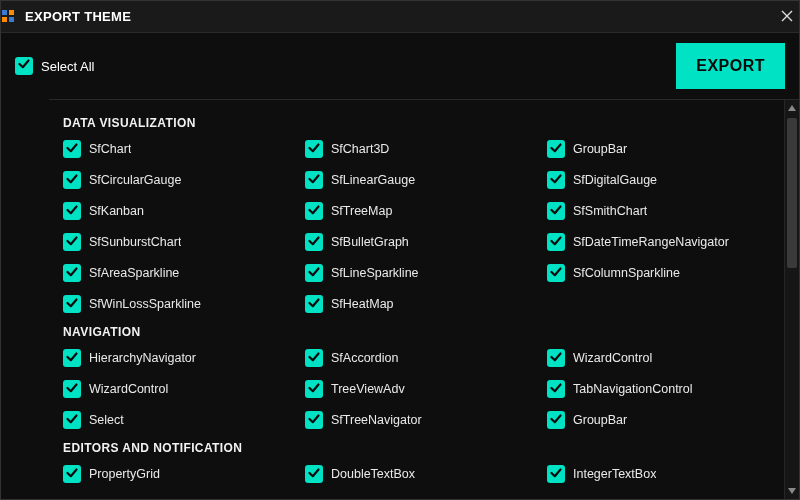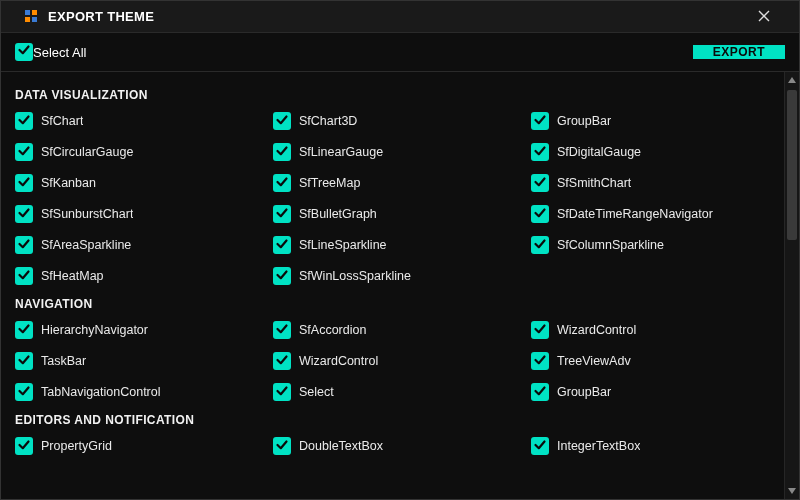--- a/index.html
+++ b/index.html
@@ -1,27 +1,27 @@
 <!DOCTYPE html>
 <html><head>
   <meta charset="utf-8">
   <style>
     * { margin: 0; padding: 0; box-sizing: border-box; }
     body { font-family: 'Segoe UI', Arial, sans-serif; background: #0e0e0e; color: #fff; width: 800px; height: 500px; overflow: hidden; }
     .window { width: 800px; height: 500px; display: flex; flex-direction: column; border: 1px solid #333; }
-    .titlebar { display: flex; align-items: center; height: 32px; background: #1a1a1a; padding: 0 23px; border-bottom: 1px solid #2a2a2a; }
+    .titlebar { display: flex; align-items: center; height: 32px; background: #1a1a1a; padding: 0 0; border-bottom: 1px solid #2a2a2a; }
     .app-icon { width: 16px; height: 16px; margin-right: 8px; }
     .title { font-size: 13px; font-weight: 600; flex: 1; letter-spacing: 0.3px; }
     .close-btn { width: 24px; height: 24px; display: flex; align-items: center; justify-content: center; cursor: pointer; color: #ddd; }
     .toolbar { display: flex; align-items: center; justify-content: space-between; padding: 10px 14px; background: #0e0e0e; }
-    .select-all { display: flex; align-items: center; }
+    .select-all { display: flex; align-items: center; gap: 8px; }
     .checkbox { width: 18px; height: 18px; background: #00e2c4; border-radius: 3px; display: inline-flex; align-items: center; justify-content: center; cursor: pointer; flex-shrink: 0; }
     .checkbox svg { width: 14px; height: 14px; }
-    .export-btn { background: #00e2c4; color: #0a0a0a; font-weight: 700; font-size: 12px; padding: 0 20px; border: none; cursor: pointer; letter-spacing: 0.5px; text-align: right; }
-    .content { position: relative; flex: 1; display: flex; overflow: hidden; border-top: 1px solid #2a2a2a; }
+    .export-btn { background: #00e2c4; color: #0a0a0a; font-weight: 700; font-size: 16px; padding: 14px 20px; border: none; cursor: pointer; letter-spacing: 0.5px; text-align: right; }
+    .content { position: relative; flex: 1; display: flex; overflow: hidden; border-top: 1px solid #2a2a2a; margin-left: 48px; }
     .scroll-area { flex: 1; overflow-y: auto; padding: 8px 8px 8px 14px; }
     .section { margin-bottom: 12px; }
     .section-header { font-size: 12px; font-weight: 800; letter-spacing: 0.4px; margin: 8px 0 10px 0; color: #f2f2f2; }
     .grid { display: grid; grid-template-columns: repeat(3, 1fr); column-gap: 8px; row-gap: 12px; gap: 13px; }
     .item { display: flex; align-items: center; gap: 8px; font-size: 12.5px; color: #eaeaea; min-width: 0; }
     .item-label { white-space: nowrap; overflow: hidden; text-overflow: ellipsis; }
     .scrollbar { width: 15px; background: #161616; border-left: 1px solid #262626; position: relative; }
     .scroll-arrow { position: absolute; left: 0; right: 0; height: 16px; display: flex; align-items: center; justify-content: center; cursor: pointer; color: #888; }
     .scroll-arrow.up { top: 0; }
     .scroll-arrow.down { bottom: 0; }
@@ -192,29 +192,29 @@
                   </svg></span>
               </span>
               <span class="item-label">SfColumnSparkline</span>
             </div>
             <div class="item">
               <span class="checkbox">
                 <span><svg viewBox="0 0 14 14">
                     <path d="M2.5 7 L5.8 10.2 L11.5 3.5" stroke="#0a0a0a" stroke-width="2.2" fill="none" stroke-linecap="round" stroke-linejoin="round"></path>
                   </svg></span>
               </span>
+              <span class="item-label">SfWinLossSparkline</span>
+            </div>
+            <div class="item">
+              <span class="checkbox">
+                <span><svg viewBox="0 0 14 14">
+                    <path d="M2.5 7 L5.8 10.2 L11.5 3.5" stroke="#0a0a0a" stroke-width="2.2" fill="none" stroke-linecap="round" stroke-linejoin="round"></path>
+                  </svg></span>
+              </span>
               <span class="item-label">SfHeatMap</span>
-            </div>
-            <div class="item">
-              <span class="checkbox">
-                <span><svg viewBox="0 0 14 14">
-                    <path d="M2.5 7 L5.8 10.2 L11.5 3.5" stroke="#0a0a0a" stroke-width="2.2" fill="none" stroke-linecap="round" stroke-linejoin="round"></path>
-                  </svg></span>
-              </span>
-              <span class="item-label">SfWinLossSparkline</span>
             </div>
           </div>
         </div>
         <div class="section">
           <div class="section-header">NAVIGATION</div>
           <div class="grid">
             <div class="item">
               <span class="checkbox">
                 <span><svg viewBox="0 0 14 14">
                     <path d="M2.5 7 L5.8 10.2 L11.5 3.5" stroke="#0a0a0a" stroke-width="2.2" fill="none" stroke-linecap="round" stroke-linejoin="round"></path>
@@ -237,28 +237,20 @@
                   </svg></span>
               </span>
               <span class="item-label">WizardControl</span>
             </div>
             <div class="item">
               <span class="checkbox">
                 <span><svg viewBox="0 0 14 14">
                     <path d="M2.5 7 L5.8 10.2 L11.5 3.5" stroke="#0a0a0a" stroke-width="2.2" fill="none" stroke-linecap="round" stroke-linejoin="round"></path>
                   </svg></span>
               </span>
-              <span class="item-label">TaskBar</span>
-            </div>
-            <div class="item">
-              <span class="checkbox">
-                <span><svg viewBox="0 0 14 14">
-                    <path d="M2.5 7 L5.8 10.2 L11.5 3.5" stroke="#0a0a0a" stroke-width="2.2" fill="none" stroke-linecap="round" stroke-linejoin="round"></path>
-                  </svg></span>
-              </span>
               <span class="item-label">WizardControl</span>
             </div>
             <div class="item">
               <span class="checkbox">
                 <span><svg viewBox="0 0 14 14">
                     <path d="M2.5 7 L5.8 10.2 L11.5 3.5" stroke="#0a0a0a" stroke-width="2.2" fill="none" stroke-linecap="round" stroke-linejoin="round"></path>
                   </svg></span>
               </span>
               <span class="item-label">TreeViewAdv</span>
             </div>
@@ -270,20 +262,28 @@
               </span>
               <span class="item-label">TabNavigationControl</span>
             </div>
             <div class="item">
               <span class="checkbox">
                 <span><svg viewBox="0 0 14 14">
                     <path d="M2.5 7 L5.8 10.2 L11.5 3.5" stroke="#0a0a0a" stroke-width="2.2" fill="none" stroke-linecap="round" stroke-linejoin="round"></path>
                   </svg></span>
               </span>
               <span class="item-label">Select</span>
+            </div>
+            <div class="item">
+              <span class="checkbox">
+                <span><svg viewBox="0 0 14 14">
+                    <path d="M2.5 7 L5.8 10.2 L11.5 3.5" stroke="#0a0a0a" stroke-width="2.2" fill="none" stroke-linecap="round" stroke-linejoin="round"></path>
+                  </svg></span>
+              </span>
+              <span class="item-label">SfTreeNavigator</span>
             </div>
             <div class="item">
               <span class="checkbox">
                 <span><svg viewBox="0 0 14 14">
                     <path d="M2.5 7 L5.8 10.2 L11.5 3.5" stroke="#0a0a0a" stroke-width="2.2" fill="none" stroke-linecap="round" stroke-linejoin="round"></path>
                   </svg></span>
               </span>
               <span class="item-label">GroupBar</span>
             </div>
           </div>

